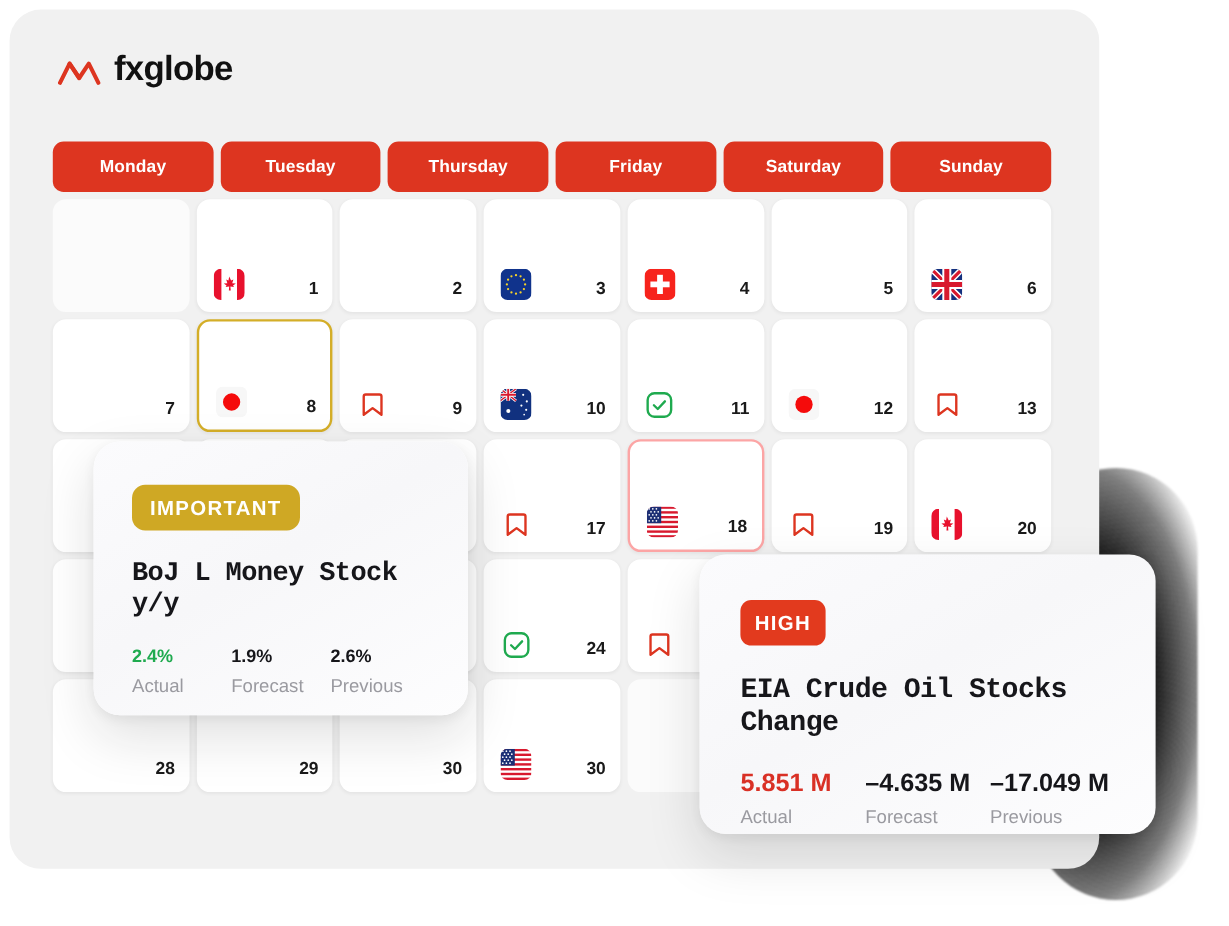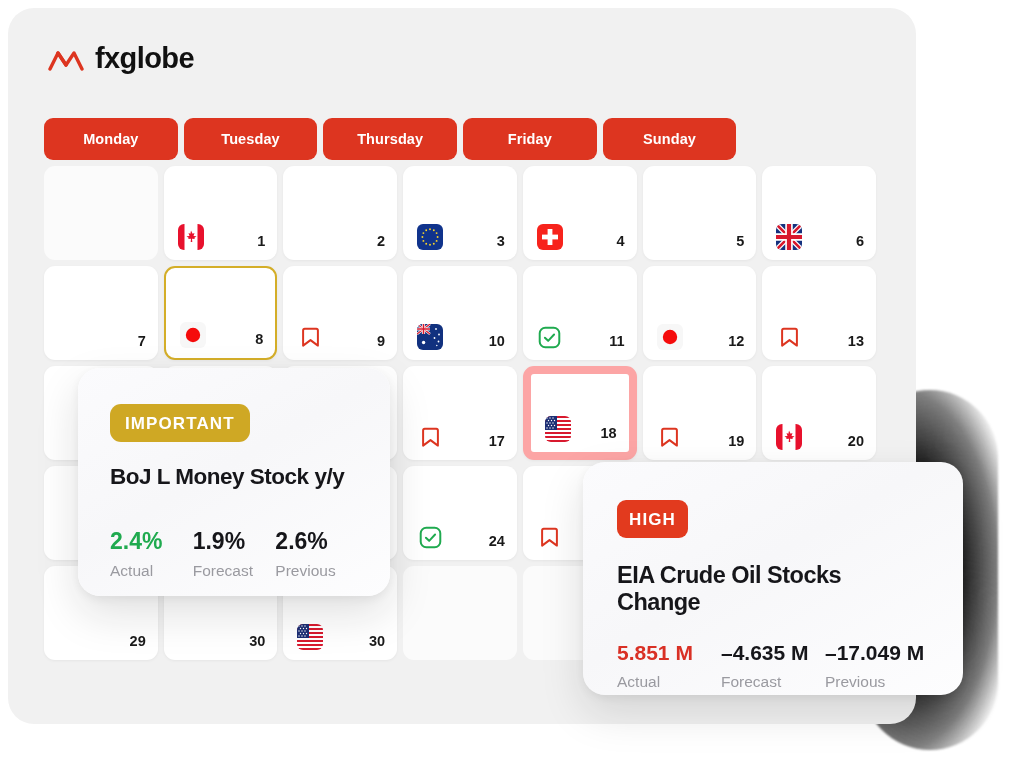--- a/index.html
+++ b/index.html
@@ -83,21 +83,21 @@
 
   .cell {
     position: relative;
     height: 94px;
     border-radius: 11px;
     background: #ffffff;
     box-shadow: 0 1px 3px rgba(0,0,0,0.05);
   }
   .cell.empty { background: #fbfbfb; box-shadow: none; }
   .cell.sel-gold { border: 2px solid #d4ae28; }
-  .cell.sel-red  { border: 8px solid #fca5a5; }
+  .cell.sel-red  { border: 2px solid #fca5a5; }
 
   .cell .daynum {
     position: absolute;
     right: 12px;
     bottom: 12px;
     font-size: 14.5px;
     font-weight: 600;
     color: #1a1a1a;
     line-height: 1;
   }
@@ -129,35 +129,36 @@
     letter-spacing: 1.1px;
     line-height: 1;
   }
   .badge.important { background: #cfa824; font-size: 17px; padding: 11px 15px 10px; border-radius: 11px; }
   .badge.high      { background: #e23a1e; font-size: 17px; padding: 11px 12px 10px; }
 
   .ev-title {
     font-weight: 700;
     color: #16161a;
     letter-spacing: -0.5px;
+    font-family: Liberation Mono, monospace;
   }
 
   .ev-stats { display: flex; }
   .ev-stat-val { font-weight: 700; line-height: 1; color: #16161a; }
   .ev-stat-val.green { color: #1faa4f; }
   .ev-stat-val.red   { color: #d93025; }
   .ev-stat-lbl { color: #9a9aa0; line-height: 1; }
 
   
   #card-important { left: 78px; top: 368px; width: 312px; height: 228px; }
   #card-important .pad { padding: 36px 32px 0 32px; }
   #card-important .ev-title { font-size: 22.5px; margin-top: 22px; }
   #card-important .ev-stats { margin-top: 24px; gap: 0; }
   #card-important .ev-stat { width: 96px; }
-  #card-important .ev-stat-val { font-size: 23px; margin-top: 16px; }
+  #card-important .ev-stat-val { font-size: 15px; }
   #card-important .ev-stat-lbl { font-size: 15.5px; margin-top: 10px; }
 
   
   #card-high { left: 583px; top: 462px; width: 380px; height: 233px; }
   #card-high .pad { padding: 38px 34px 0 34px; }
   #card-high .ev-title { font-size: 23.5px; margin-top: 24px; }
   #card-high .ev-stats { margin-top: 26px; }
   #card-high .ev-stat { width: 114px; }
   #card-high .ev-stat-val { font-size: 21px; }
   #card-high .ev-stat-lbl { font-size: 15.5px; margin-top: 11px; }
@@ -210,20 +211,21 @@
     </span>
     <span class="brand-name">fxglobe</span>
   </div>
 
   <div class="calendar">
     <div class="dow-row" id="dow-row">
         <div class="dow">Monday</div>
         <div class="dow">Tuesday</div>
         <div class="dow">Thursday</div>
         <div class="dow">Friday</div>
+        <div class="dow">Saturday</div>
         <div class="dow">Sunday</div>
       </div>
     <div class="weeks" id="weeks">
         <div class="cell empty"></div>
         <div class="cell">
           <span class="marker">
             <span class="flagbox">
               <svg viewBox="0 0 26 26" width="26" height="26">
                 <rect width="26" height="26" fill="#fff"></rect>
                 <rect x="0" y="0" width="6.5" height="26" fill="#e8112d"></rect>
@@ -480,20 +482,23 @@
           </span>
           <span class="daynum">25</span>
         </div>
         <div class="cell">
           <span class="daynum">26</span>
         </div>
         <div class="cell">
           <span class="daynum">27</span>
         </div>
         <div class="cell">
+          <span class="daynum">28</span>
+        </div>
+        <div class="cell">
           <span class="daynum">29</span>
         </div>
         <div class="cell">
           <span class="daynum">30</span>
         </div>
         <div class="cell">
           <span class="marker">
             <span class="flagbox">
               <svg viewBox="0 0 26 26" width="26" height="26">
                 <rect width="26" height="26" fill="#fff"></rect>

